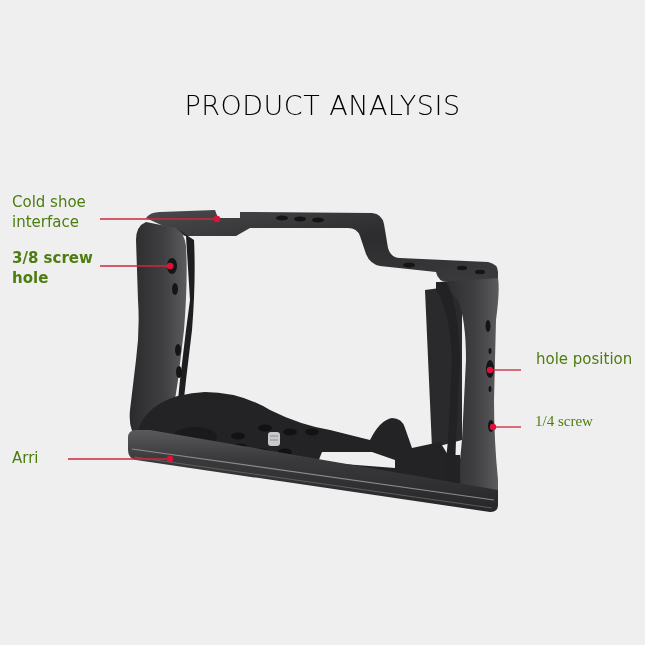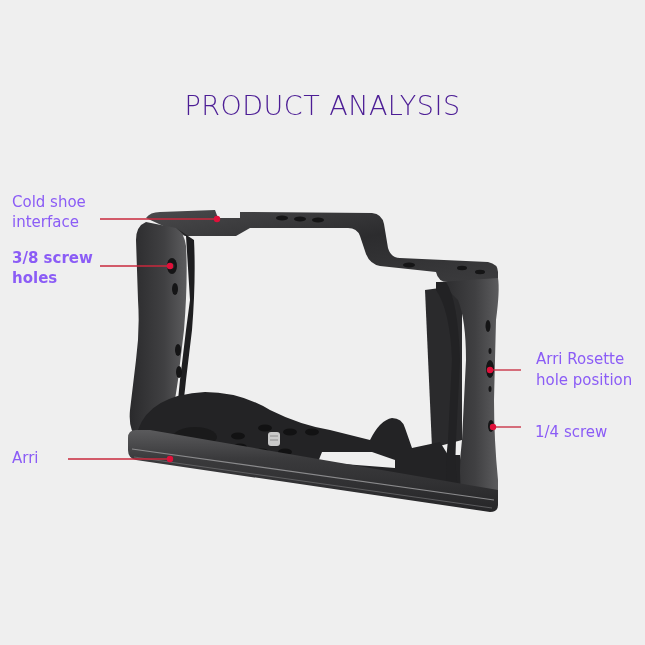--- a/index.html
+++ b/index.html
@@ -5,24 +5,24 @@
   html, body { margin:0; padding:0; }
   body {
     width:645px; height:645px; overflow:hidden;
     background:#efefef;
     font-family:"DejaVu Sans", sans-serif;
     position:relative;
   }
   .title {
     position:absolute; left:0; width:645px; top:90px;
     text-align:center; font-size:27px; font-weight:300;
-    color:#4c1d95; letter-spacing:0.5px;
+    color:#000000; letter-spacing:0.5px;
   }
   .label {
-    position:absolute; font-size:15px; line-height:20px; color:#8b5cf6;
+    position:absolute; font-size:15px; line-height:20px; color:#4d7c0f;
   }
   svg.cage { position:absolute; left:0; top:0; }
 </style>
 </head>
 <body>
 
 <div class="title">PRODUCT ANALYSIS</div>
 
 <svg class="cage" width="645" height="645" viewBox="0 0 645 645">
   <defs>
@@ -107,24 +107,23 @@
     <circle cx="493" cy="427" r="3.2" stroke="none"></circle>
   </g>
 </svg>
 
 <div class="label" style="left:12px; top:192px;">
   <div>Cold shoe</div>
   <div>interface</div>
 </div>
 <div class="label" style="left:12px; top:248px;font-weight:bold;">
   <div>3/8 screw</div>
-  <div>holes</div>
+  <div>hole</div>
 </div>
 <div class="label" style="left:12px; top:448px;">
   <div>Arri</div>
 </div>
 <div class="label" style="left:536px; top:349px; line-height:21px;">
-  <div>Arri Rosette</div>
   <div>hole position</div>
 </div>
-<div class="label" style="left:535px; top:420px; line-height:25px;">
+<div class="label" style="left:535px; top:409px; line-height:25px;font-family:Liberation Serif, serif;">
   <div>1/4 screw</div>
 </div>
 
 </body></html>

